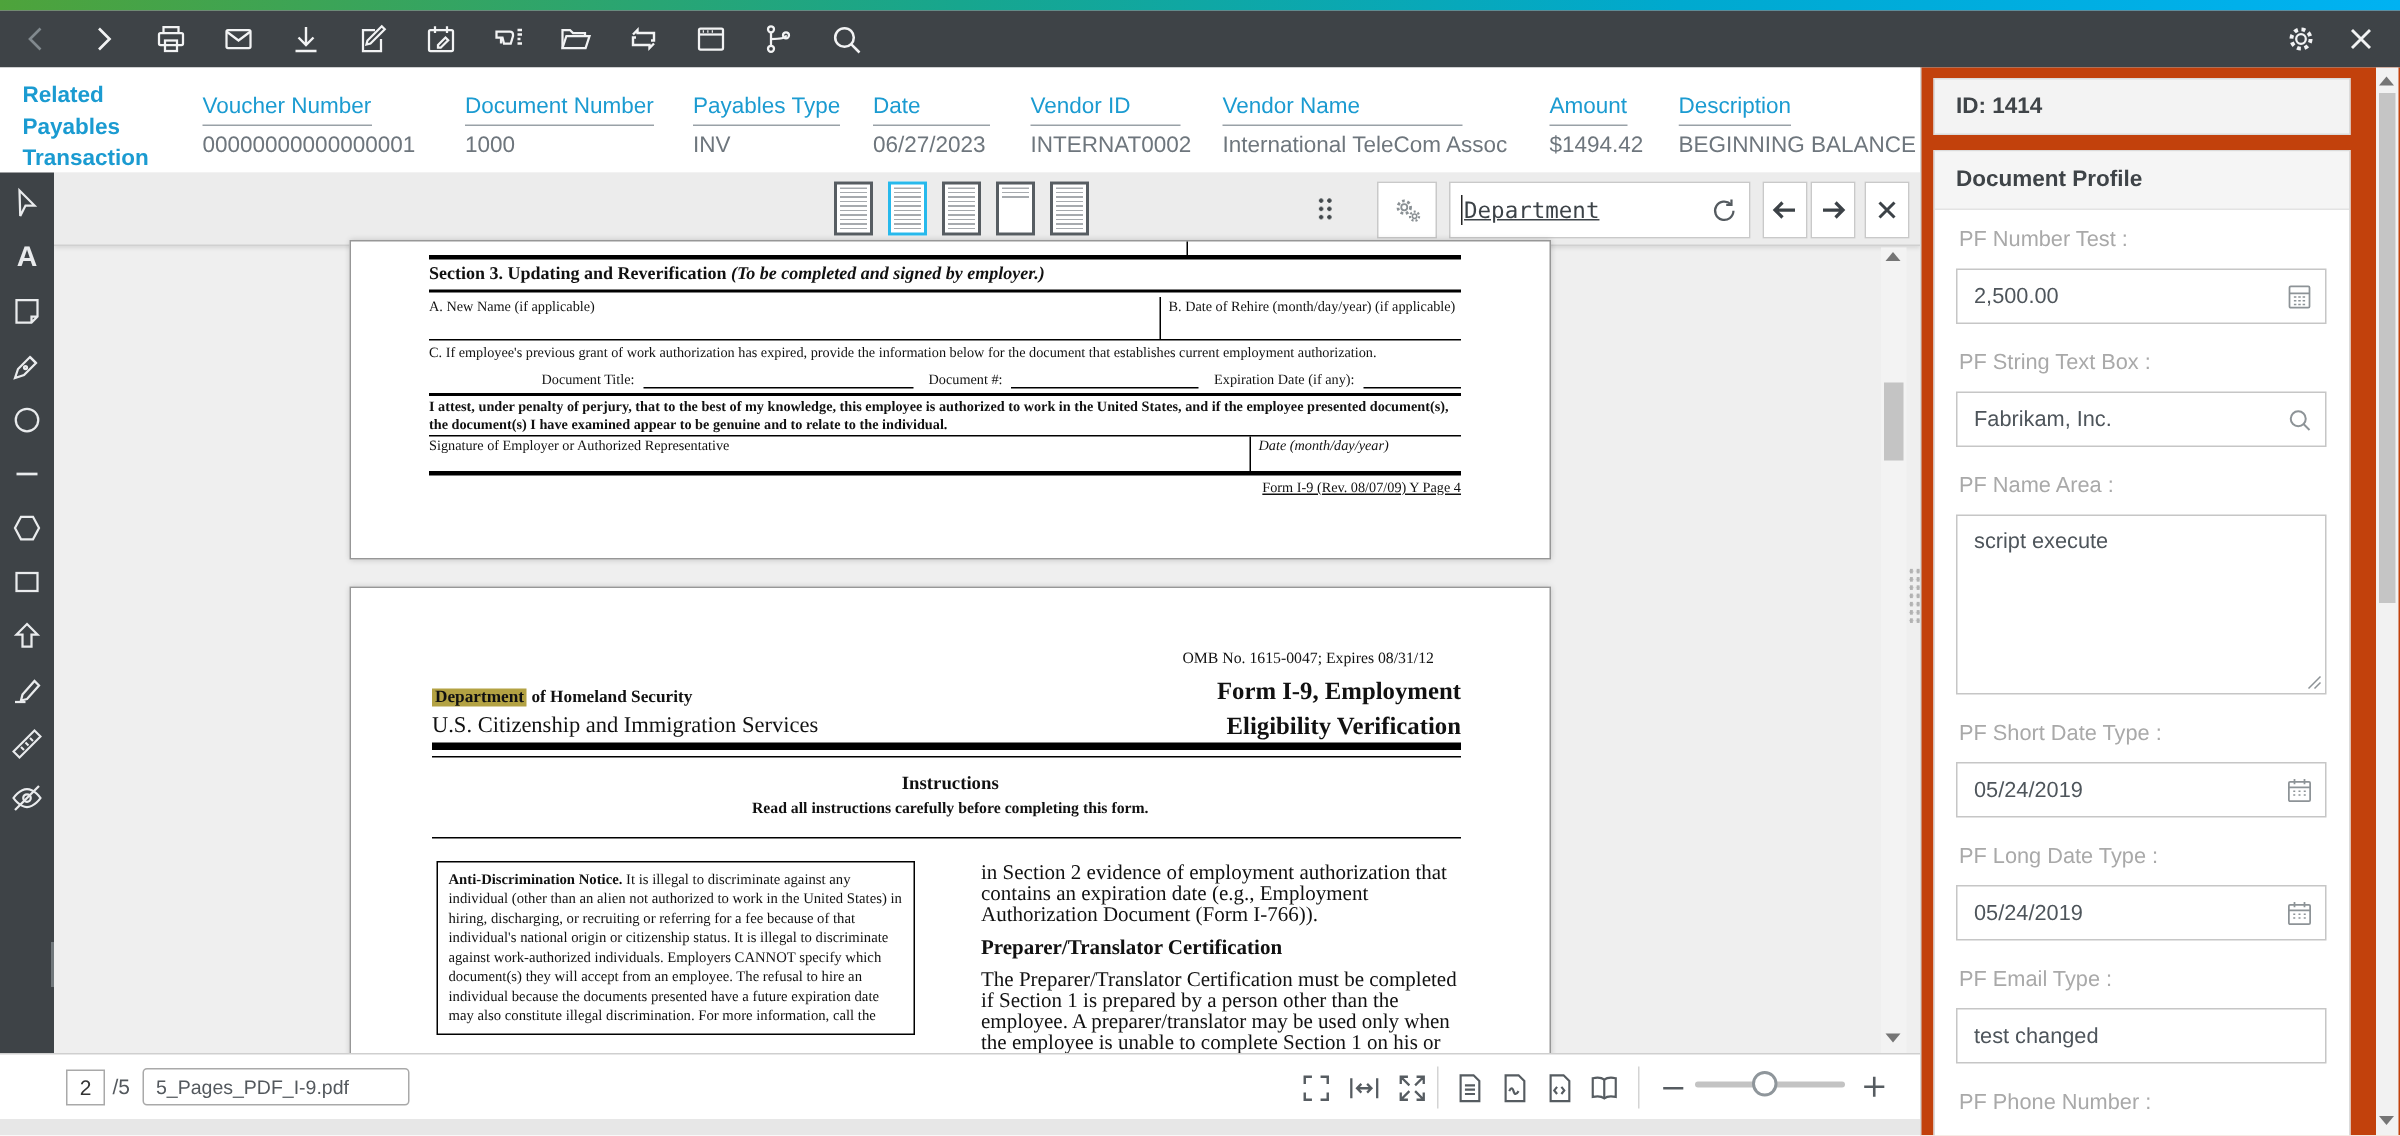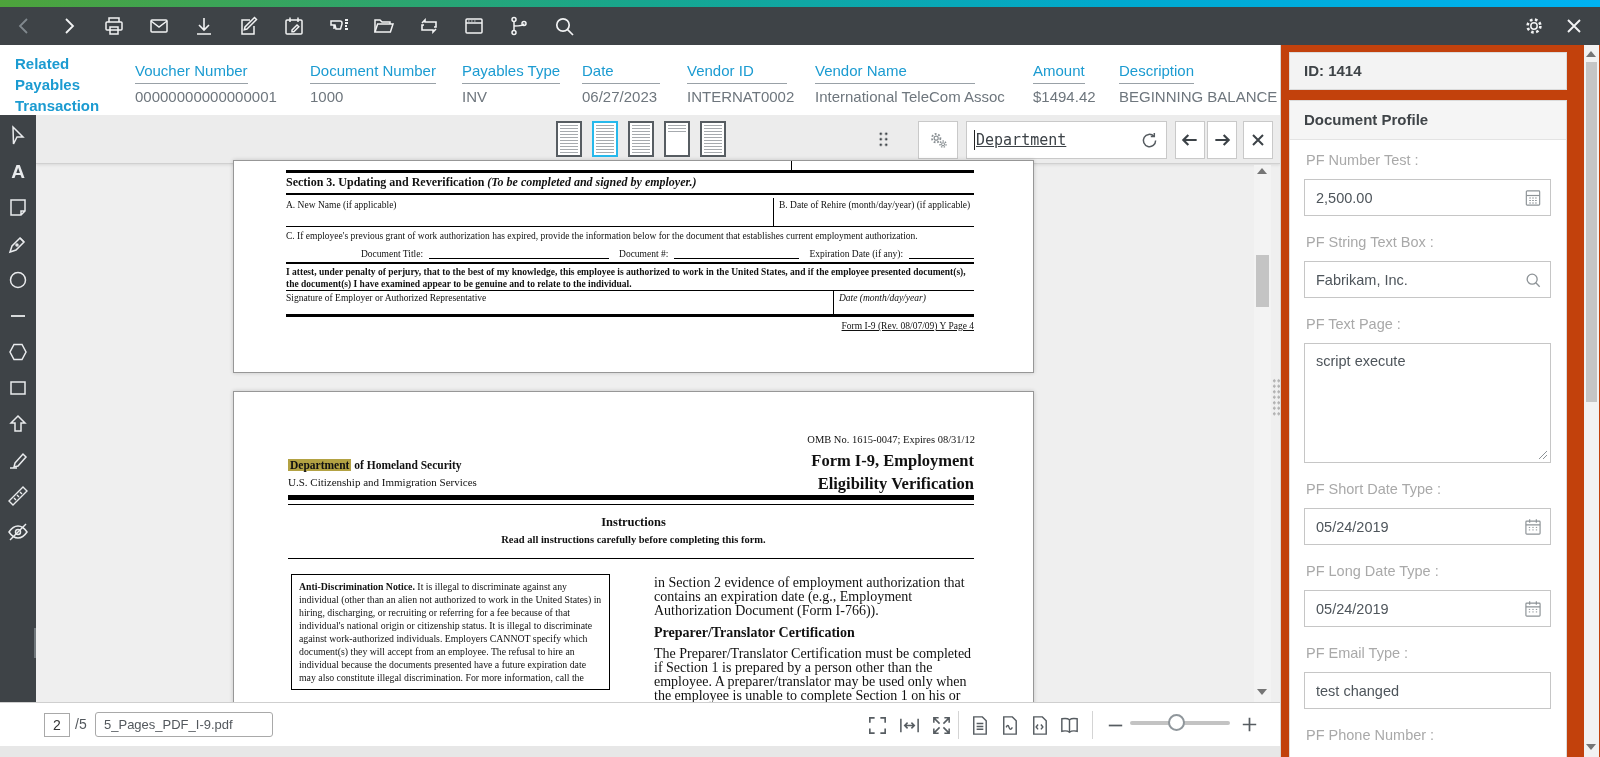--- a/index.html
+++ b/index.html
@@ -83,25 +83,25 @@
   .lineC{left:52px;right:59px;top:70px;font-size:9.5px;}
   .docrow{left:52px;right:59px;top:85px;height:13px;display:flex;align-items:flex-end;font-size:9.5px;}
   .docrow .sp{border-bottom:1px solid #000;height:11px;}
   .attest{left:52px;right:59px;top:101px;border-top:2px solid #000;padding-top:2px;
           font-weight:700;font-size:9.5px;line-height:12px;}
   .sigrow{left:52px;right:59px;top:129px;height:23px;border-top:1px solid #000;border-bottom:3px solid #000;font-size:9.5px;}
   .sigrow .sig{position:absolute;left:0;top:2px;font-family:Liberation Serif, serif;}
   .sigrow .dt{position:absolute;left:547px;top:0;bottom:0;right:0;border-left:1px solid #000;padding:2px 0 0 5px;font-style:italic;}
   .p1-footer{right:59px;top:160px;font-size:9.5px;text-decoration:underline;}
 
-  .omb{right:58px;top:42px;font-size:10.5px;}
+  .omb{right:77px;top:42px;font-size:10.5px;}
   .ftitle{right:59px;top:57px;font-size:16.5px;font-weight:700;text-align:right;line-height:23px;}
   .dept{left:54px;top:67px;font-size:11.5px;font-weight:700;}
   .dept .hl{background:#b3a243;padding:0 2px;}
-  .agency{left:54px;top:84px;font-size:11px;}
+  .agency{left:54px;top:84px;font-size:15px;}
   .blackbar{left:54px;right:59px;top:103px;height:5px;background:#000;}
   .thinline{left:54px;right:59px;height:1px;background:#000;}
   .instr{left:0;right:0;top:123px;text-align:center;font-weight:700;font-size:12.5px;}
   .instr-sub{left:0;right:0;top:142px;text-align:center;font-weight:700;font-size:10.5px;}
   .notice-box{left:57px;top:182px;width:303px;border:1px solid #000;padding:5px 7px;
               font-size:9.8px;line-height:13px;}
   .notice-box .b{font-weight:700;}
   .rightcol{left:420px;top:184px;width:322px;font-size:14px;line-height:13.8px;}
   .rightcol .hd{font-weight:700;margin:9px 0 7px;}
 
@@ -579,21 +579,21 @@
         <div class="fld-box">
           <input value="Fabrikam, Inc." style="">
           <div class="fld-ic">
               <svg viewBox="0 0 24 24" fill="none" stroke="currentColor" stroke-width="1.6">
                 <circle cx="11" cy="11" r="6"></circle>
                 <path d="M15.4 15.4L20 20"></path>
               </svg>
             </div>
         </div>
 
-        <div class="fld-lbl">PF Text Page :</div>
+        <div class="fld-lbl">PF Name Area :</div>
         <div class="fld-area">
           <textarea style="">script execute</textarea>
           <div class="rsz">
               <svg viewBox="0 0 10 10" stroke="currentColor" stroke-width="1">
                 <path d="M1 9L9 1M5 9l4-4"></path>
               </svg>
             </div>
         </div>
 
         <div class="fld-lbl">PF Short Date Type :</div>

